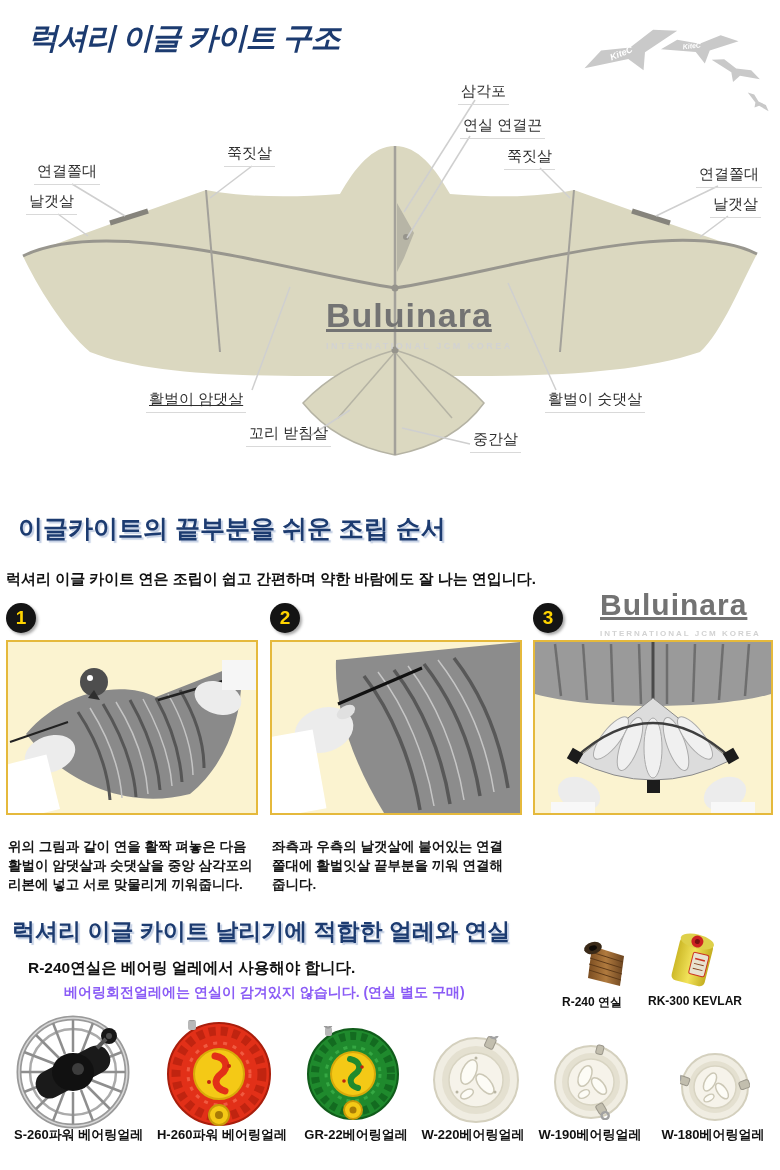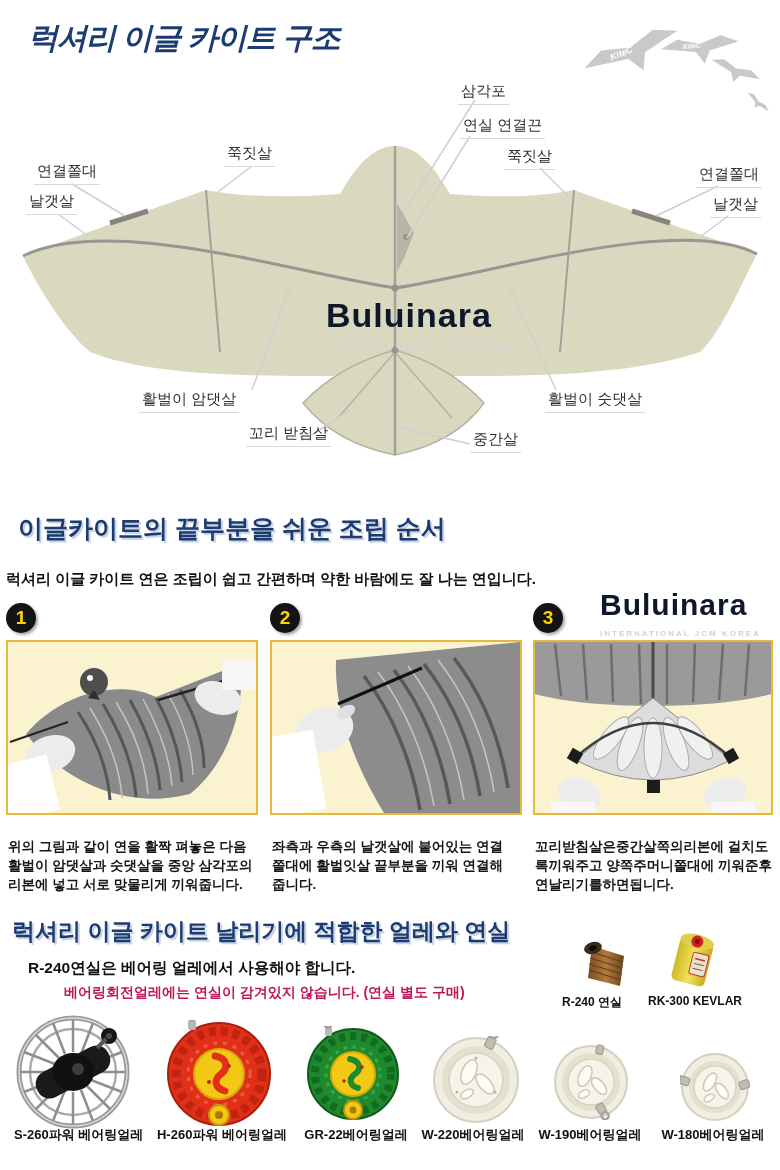--- a/index.html
+++ b/index.html
@@ -8,39 +8,39 @@
   .abs{position:absolute;}
 
   
   .main-title{left:28px;top:18px;font-size:30px;font-weight:bold;font-style:italic;
               color:#1c3b70;letter-spacing:-1px;}
 
   
   .dlabel{position:absolute;font-size:15px;color:#2e2e2e;white-space:nowrap;
           padding:0 3px 3px 3px;border-bottom:1px solid #d9d9d9;z-index:3;}
 
-  .wm-title{font-size:34px;font-weight:bold;color:#0f172a;letter-spacing:1px;line-height:1;}
+  .wm-title{font-size:34px;font-weight:bold;color:#737373;letter-spacing:1px;line-height:1;text-decoration:underline;}
   .wm-sub{font-size:9px;color:#d2d2d2;letter-spacing:2.5px;font-weight:bold;margin-top:9px;}
 
   
   .sec-head{font-weight:bold;color:#1c3b70;text-shadow:2px 2px 1px rgba(150,170,205,.55);
             white-space:nowrap;}
   .intro-text{font-size:15px;font-weight:bold;color:#101010;}
 
   
   .step-panel{position:absolute;height:175px;background:#fbf3d0;border:2px solid #e5b93c;
               box-sizing:border-box;overflow:hidden;}
   .badge{position:absolute;width:30px;height:30px;border-radius:50%;background:#141414;
          color:#ffd400;font-size:19px;font-weight:bold;display:flex;align-items:center;
          justify-content:center;box-shadow:2px 2px 3px rgba(0,0,0,.35);z-index:4;}
   .caption{position:absolute;font-size:13.5px;font-weight:bold;color:#161616;line-height:1.4;}
 
   
   .note1{font-size:15.5px;font-weight:bold;color:#101010;}
-  .note2{font-size:14px;font-weight:bold;color:#be185d;padding-left:44px;}
+  .note2{font-size:14px;font-weight:bold;color:#8b5cf6;padding-left:44px;}
   .spool-label{position:absolute;font-size:12px;font-weight:bold;color:#101010;text-align:left;}
   .reel-label{position:absolute;top:1126px;font-size:13px;font-weight:bold;color:#101010;
               text-align:center;white-space:nowrap;}
 </style>
 </head>
 <body>
 
 <div class="page">
 
   <div class="abs main-title">럭셔리 이글 카이트 구조</div>
@@ -122,21 +122,21 @@
   </div>
 
   <div class="dlabel" style="left:458px;top:82px;">삼각포</div>
   <div class="dlabel" style="left:460px;top:116px;">연실 연결끈</div>
   <div class="dlabel" style="left:224px;top:144px;">쭉짓살</div>
   <div class="dlabel" style="left:504px;top:147px;">쭉짓살</div>
   <div class="dlabel" style="left:34px;top:162px;">연결쫄대</div>
   <div class="dlabel" style="left:696px;top:165px;">연결쫄대</div>
   <div class="dlabel" style="left:26px;top:192px;">날갯살</div>
   <div class="dlabel" style="left:710px;top:195px;">날갯살</div>
-  <div class="dlabel" style="left:139px;top:390px;">활벌이 암댓살</div>
+  <div class="dlabel" style="left:146px;top:390px;text-decoration:underline;">활벌이 암댓살</div>
   <div class="dlabel" style="left:545px;top:390px;">활벌이 숫댓살</div>
   <div class="dlabel" style="left:246px;top:424px;">꼬리 받침살</div>
   <div class="dlabel" style="left:470px;top:430px;">중간살</div>
 
   <div class="abs sec-head" style="left:18px;top:512px;font-size:25px;">이글카이트의 끝부분을 쉬운 조립 순서</div>
   <div class="abs intro-text" style="left:6px;top:570px;">럭셔리 이글 카이트 연은 조립이 쉽고 간편하며 약한 바람에도 잘 나는 연입니다.</div>
 
   <div class="abs" style="left:600px;top:590px;">
     <div class="wm-title" style="font-size:30px;">Buluinara</div>
     <div class="wm-sub" style="font-size:8px;letter-spacing:2px;">INTERNATIONAL JCM KOREA</div>
@@ -229,21 +229,20 @@
       <rect x="112" y="138" width="13" height="13" fill="#1c1c1c"></rect>
       <ellipse cx="44" cy="152" rx="22" ry="16" fill="#ececec" transform="rotate(24 44 152)"></ellipse>
       <ellipse cx="190" cy="152" rx="22" ry="16" fill="#ececec" transform="rotate(-24 190 152)"></ellipse>
       <rect x="16" y="160" width="44" height="14" fill="#f8f8f8"></rect>
       <rect x="176" y="160" width="44" height="14" fill="#f8f8f8"></rect>
     </svg>
   </div>
 
   <div class="caption" style="left:272px;top:838px;width:238px;">좌측과 우측의 날갯살에 붙어있는 연결 쫄대에 활벌잇살 끝부분을 끼워 연결해줍니다.</div>
   <div class="caption" style="left:8px;top:838px;width:252px;">위의 그림과 같이 연을 활짝 펴놓은 다음 활벌이 암댓살과 숫댓살을 중앙 삼각포의 리본에 넣고 서로 맞물리게 끼워줍니다.</div>
-  <div class="caption" style="left:535px;top:838px;width:242px;">꼬리받침살은중간살쪽의리본에 걸치도록끼워주고 양쪽주머니쫄대에 끼워준후연날리기를하면됩니다.</div>
 
   <div class="abs sec-head" style="left:12px;top:916px;font-size:23px;">럭셔리 이글 카이트 날리기에 적합한 얼레와 연실</div>
   <div class="abs note1" style="left:28px;top:958px;">R-240연실은 베어링 얼레에서 사용해야 합니다.</div>
   <div class="abs note2" style="left:20px;top:984px;">베어링회전얼레에는 연실이 감겨있지 않습니다. (연실 별도 구매)</div>
 
   <svg class="abs" style="left:578px;top:936px;" width="56" height="56" viewBox="0 0 56 56">
     <defs>
       <linearGradient id="brown" x1="0" y1="0" x2="1" y2="0">
         <stop offset="0" stop-color="#7a4c20"></stop>
           <stop offset="0.5" stop-color="#b07a3e"></stop>

